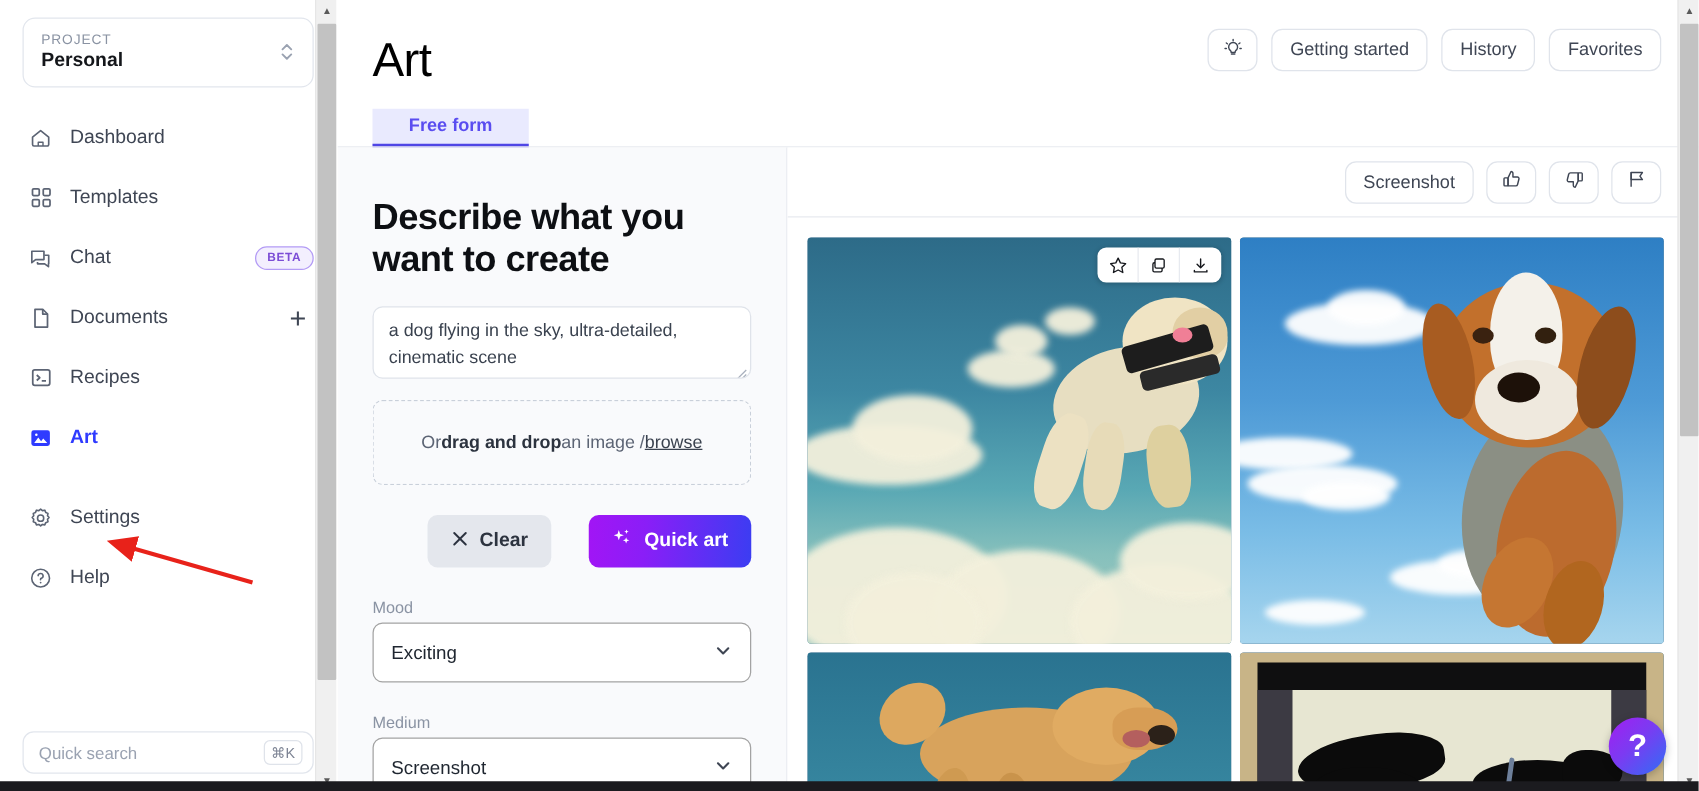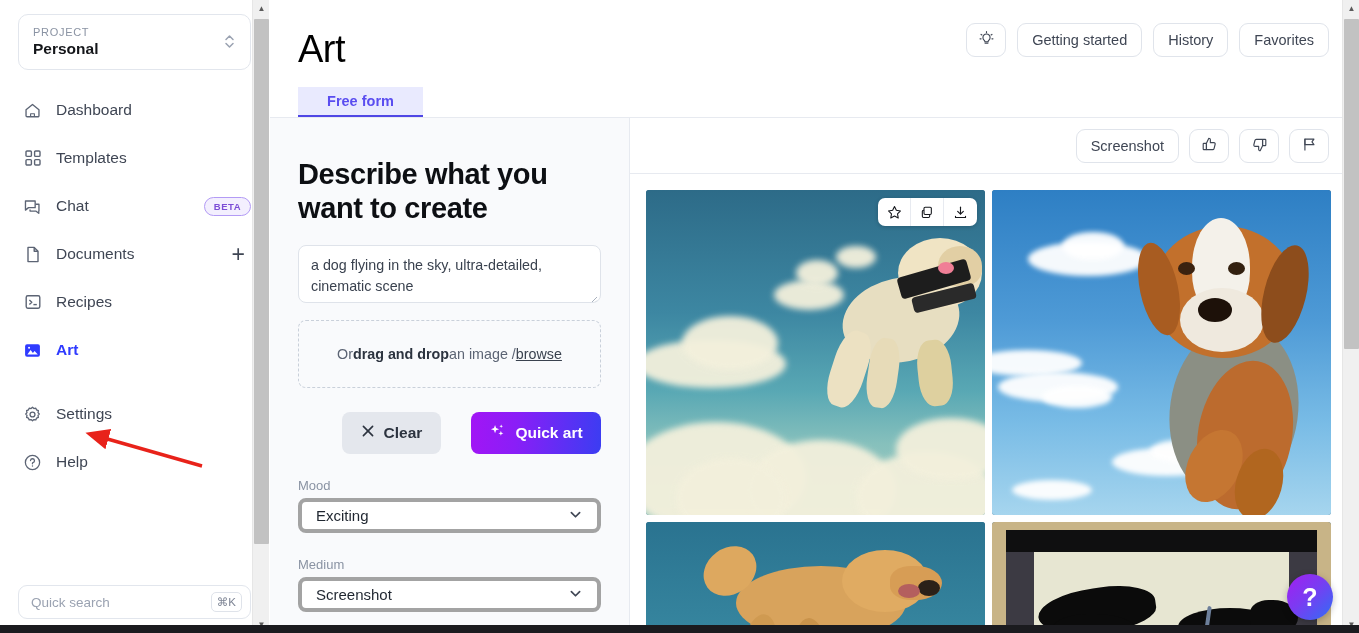--- a/index.html
+++ b/index.html
@@ -267,23 +267,23 @@
     border: none; border-radius: 8px;
     height: 42px; min-width: 130px;
     display: flex; align-items: center; justify-content: center; gap: 9px;
     font-size: 15.5px; color: #fff; font-weight: bold;
     cursor: pointer;
     padding: 0 18px;
   }
   .field-group { margin-top: 24px; }
   .field-label { font-size: 13px; color: #8a93a3; margin-bottom: 5px; }
   .select-box {
-    border: 4px solid #a3a3a3; border-radius: 8px;
-    background: #fff;
-    height: 35px;
+    border: 1px solid #a3a3a3; border-radius: 8px;
+    background: #fff;
+    height: 48px;
     display: flex; align-items: center; justify-content: space-between;
     padding: 0 14px;
     font-size: 15px; color: #1f2630; font-weight: 500;
     cursor: pointer;
   }
   .chev { color: #3f4654; }
 
   
   .results-panel {
     flex: 1;

